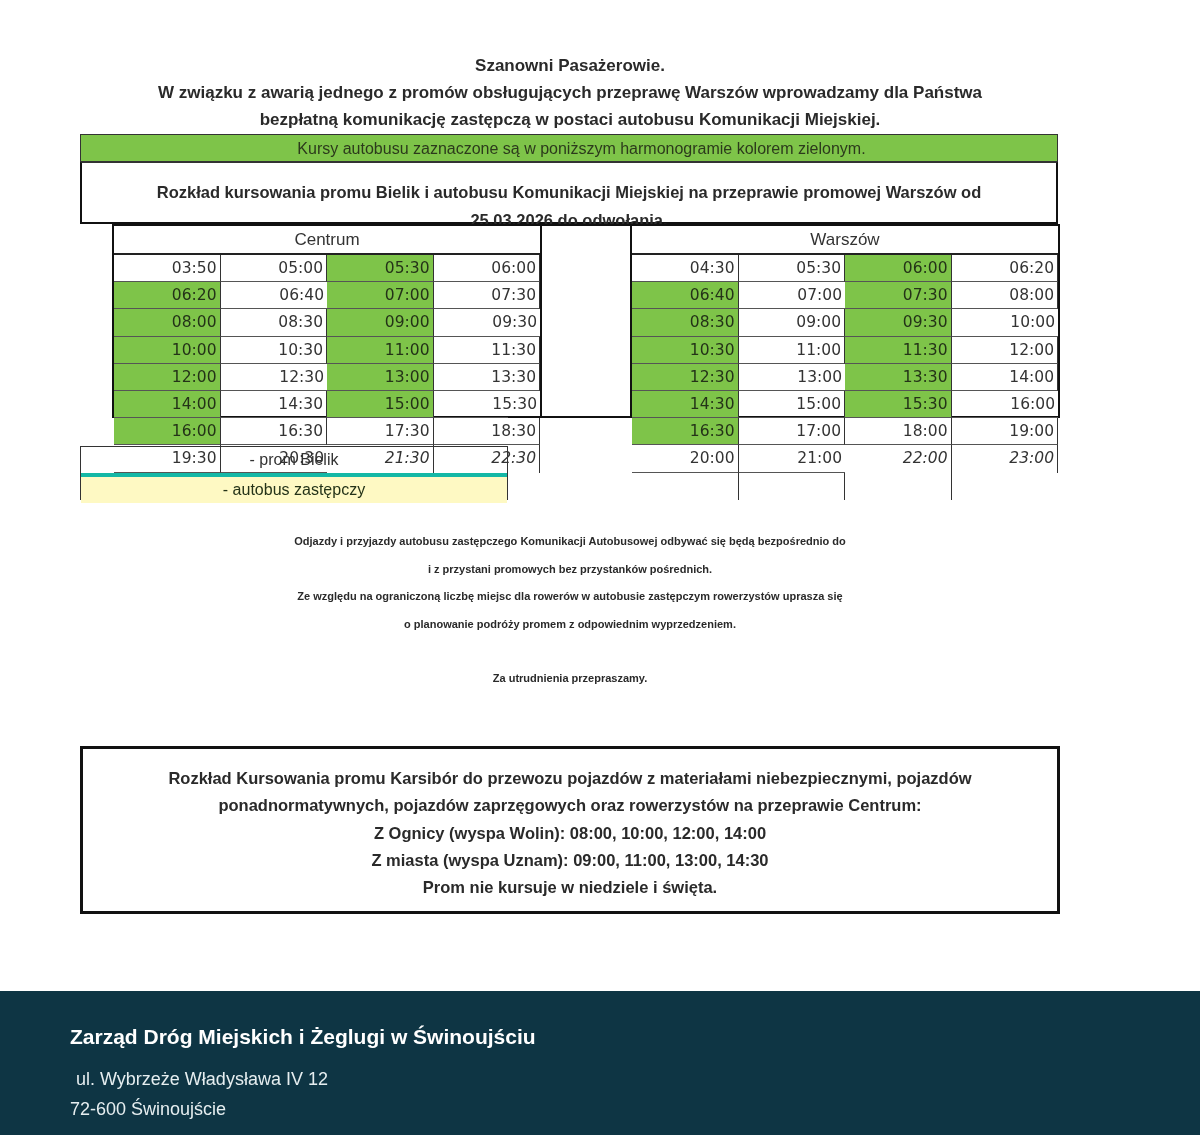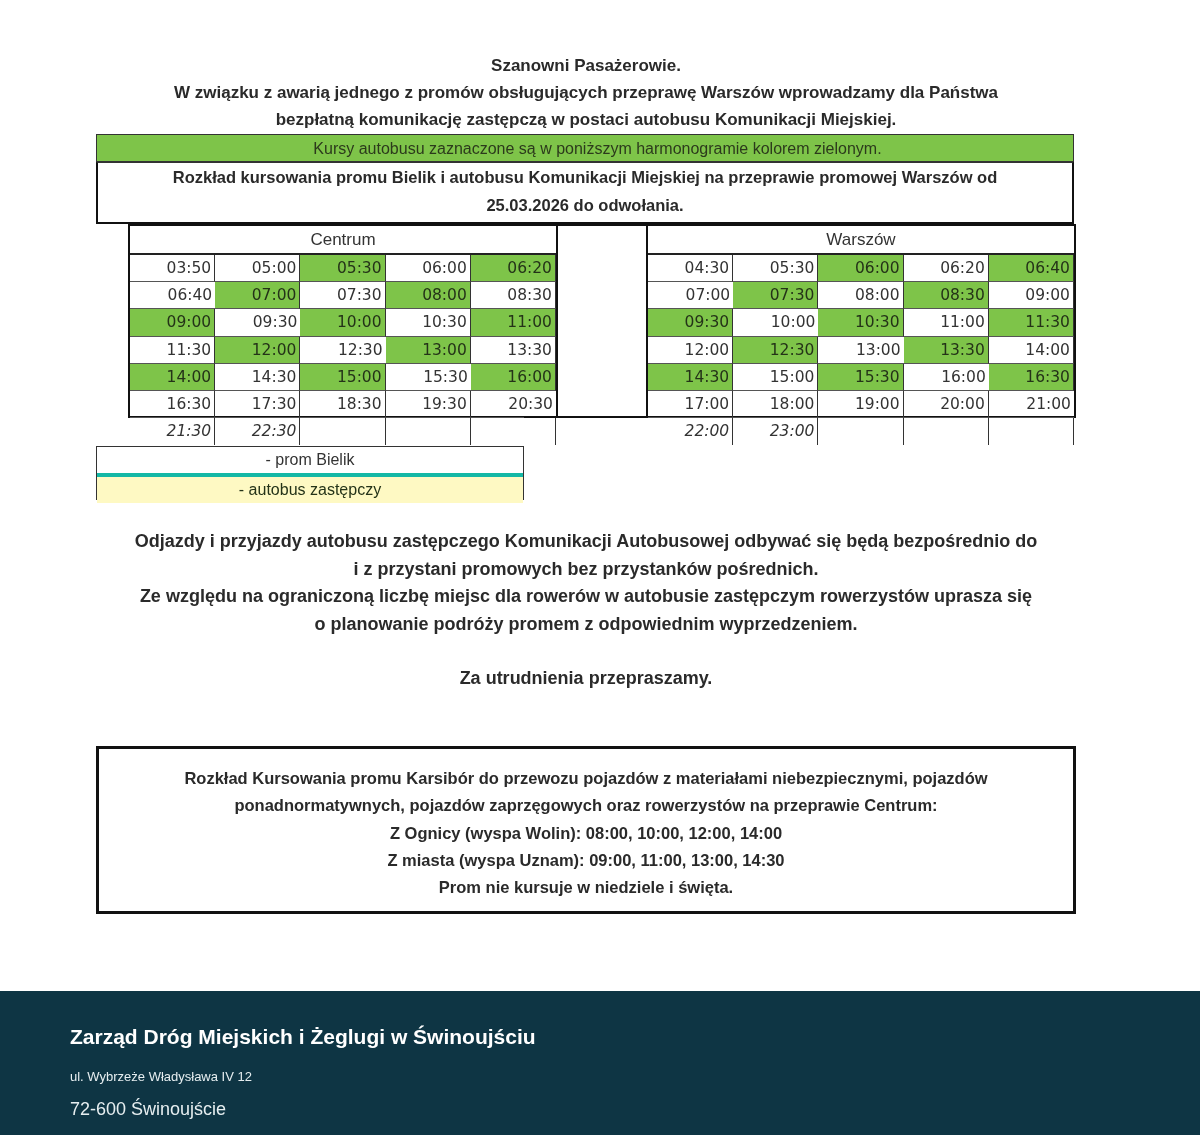--- a/index.html
+++ b/index.html
@@ -1,82 +1,82 @@
 <!DOCTYPE html>
 <html><head>
   <meta charset="utf-8">
   <style>
     html, body { margin: 0; padding: 0; }
     body {
       width: 1200px; height: 1137px; position: relative; overflow: hidden;
       background: #ffffff; font-family: "Liberation Sans", sans-serif; color: #222;
     }
-    .doc { position: absolute; left: 16px; top: 0; width: 1076px; height: 990px; }
+    .doc { position: absolute; left: 0; top: 0; width: 1076px; height: 990px; }
     .intro {
       position: absolute; left: 80px; top: 52px; width: 980px;
       text-align: center; font-weight: bold; font-size: 17px; line-height: 27px; color: #2a2a2a;
     }
     .green-banner {
       position: absolute; left: 80px; top: 134px; width: 978px; height: 28px;
       background: #7ec449; border: 1px solid #333; box-sizing: border-box;
       text-align: center; font-size: 16px; line-height: 27px; color: #2c3a1c; padding-left: 25px;
     }
     .title-box {
       position: absolute; left: 80px; top: 162px; width: 978px; height: 62px;
       border: 2px solid #111; border-top: 1px solid #333; box-sizing: border-box;
       text-align: center; font-weight: bold; font-size: 16.5px; line-height: 28px; color: #2a2a2a;
-      padding-top: 0;
+      padding-top: 15px;
     }
     .sched {
       position: absolute; top: 224px; width: 430px; height: 194px;
       border: 2px solid #111; box-sizing: border-box;
     }
     .sched.left { left: 80px; margin-left: 32px; }
     .sched.right { left: 630px; }
     .gap-box {
       position: absolute; left: 508px; top: 224px; width: 124px; height: 194px;
       border-top: 2px solid #111; border-bottom: 2px solid #111; box-sizing: border-box;
     }
     .sched .head {
       height: 27px; border-bottom: 2px solid #222; text-align: center;
       font-size: 17px; line-height: 27px; color: #333;
     }
-    .grid { display: grid; grid-template-columns: repeat(5, 1fr); }
+    .grid { display: grid; grid-template-columns: repeat(4, 1fr); }
     .cell {
       height: 27.2px; box-sizing: border-box; border-right: 1px solid #333; border-bottom: 1px solid #555;
       text-align: right; padding-right: 3px; font-size: 17px; line-height: 27px; color: #333;
       font-family: "DejaVu Sans", sans-serif; font-size: 15.5px;
     }
     .cell:nth-child(6n) { border-right: none; }
     .cell.bus { background: #7ec449; color: #243318; }
     .cell.last { border-bottom: none; font-style: italic; }
     .legend {
       position: absolute; left: 80px; top: 446px; width: 428px; height: 54px;
       border: 1px solid #333; box-sizing: border-box;
     }
     .legend .row { height: 26px; text-align: center; font-size: 16px; line-height: 26px; color: #333; }
     .legend .row.ferry { border-bottom: 4px solid #14b8a6; }
     .legend .row.bus { background: #fef9c3; color: #243318; }
     .notes {
       position: absolute; left: 80px; top: 528px; width: 980px;
-      text-align: center; font-weight: bold; font-size: 18px; line-height: 27.5px; color: #2a2a2a;
+      text-align: center; font-weight: bold; font-size: 11px; line-height: 27.5px; color: #2a2a2a;
     }
     .notes .spacer { height: 27px; }
     .karsibor {
       position: absolute; left: 80px; top: 746px; width: 980px; height: 168px;
       border: 3px solid #111; box-sizing: border-box;
       text-align: center; font-weight: bold; font-size: 16.5px; line-height: 27.3px; color: #2a2a2a;
       padding-top: 16px;
     }
     .footer {
       position: absolute; left: 0; top: 991px; width: 1200px; height: 144px; background: #0e3544;
       color: #ffffff;
     }
     .footer .org { position: absolute; left: 70px; top: 34px; font-size: 21px; font-weight: bold; }
-    .footer .addr1 { position: absolute; left: 70px; top: 78px; font-size: 13px; color: #e6eef0; }
+    .footer .addr1 { position: absolute; left: 76px; top: 78px; font-size: 18px; color: #e6eef0; }
     .footer .addr2 { position: absolute; left: 70px; top: 108px; font-size: 18px; color: #e6eef0; }
   </style>
 </head>
 <body>
 
 <div class="doc">
   <div class="intro">
     <div>Szanowni Pasażerowie.</div>
     <div>W związku z awarią jednego z promów obsługujących przeprawę Warszów wprowadzamy dla Państwa</div>
     <div>bezpłatną komunikację zastępczą w postaci autobusu Komunikacji Miejskiej.</div>

